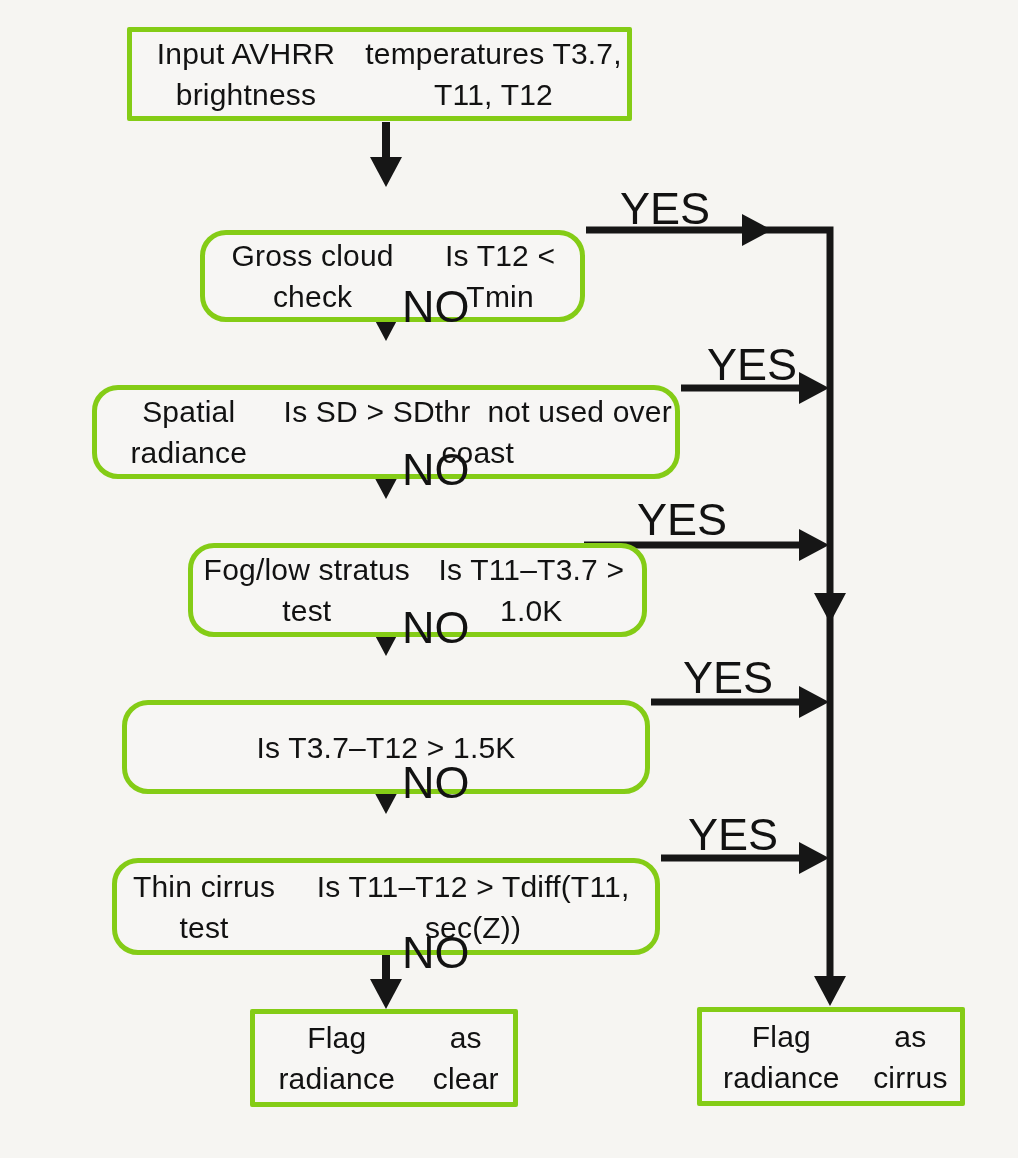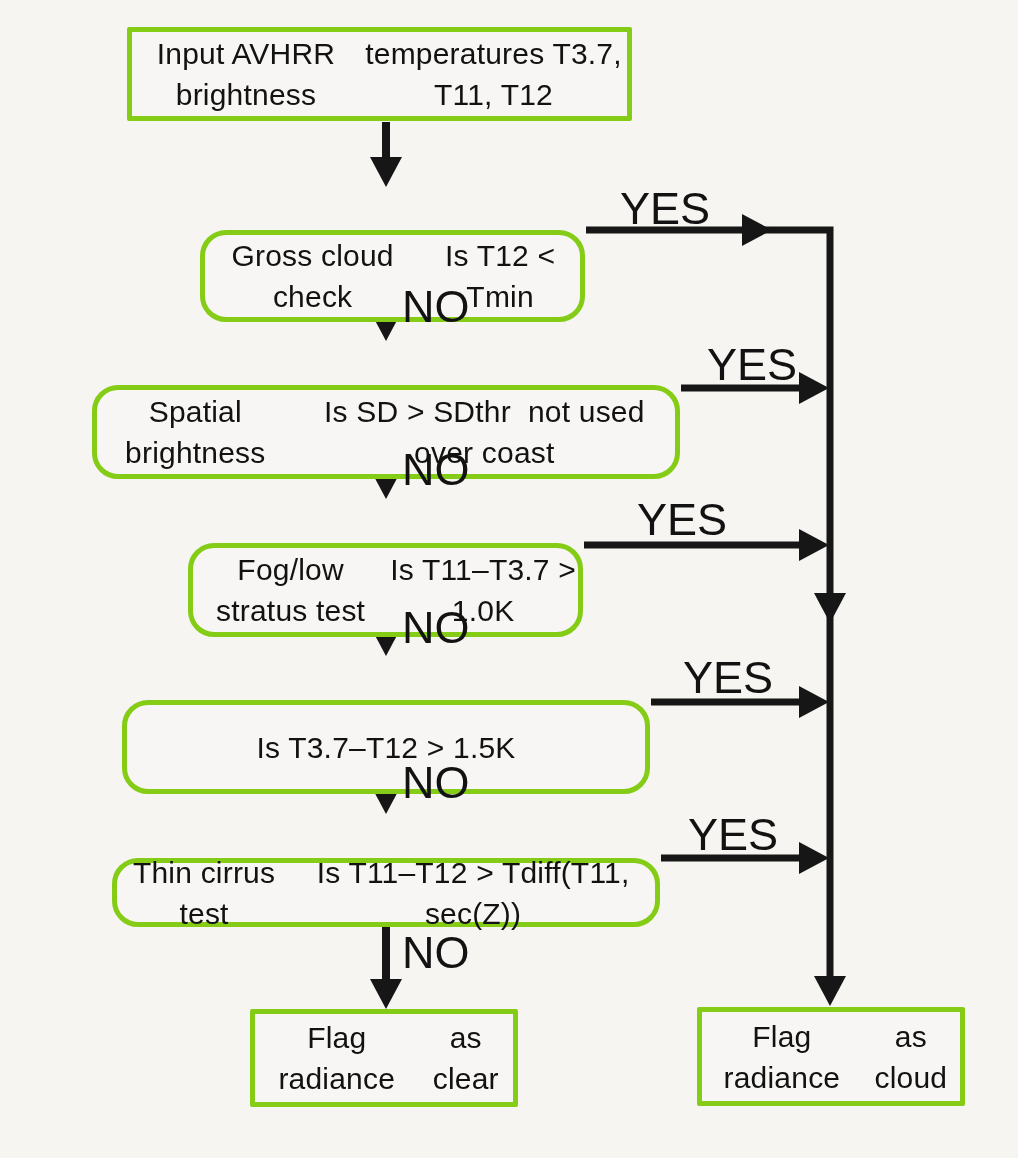--- a/index.html
+++ b/index.html
@@ -90,46 +90,46 @@
     <div>Input AVHRR brightness</div>
     <div>temperatures T3.7, T11, T12</div>
   </div>
 
   <div class="node rounded" style="left:200px; top:185px; width:385px; height:92px;">
     <div>Gross cloud check</div>
     <div>Is T12 &lt; Tmin</div>
   </div>
 
   <div class="node rounded" style="left:92px; top:340px; width:588px; height:94px;">
-    <div>Spatial brightness</div>
+    <div>Spatial radiance</div>
     <div>Is SD &gt; SDthr&nbsp; not used over coast</div>
   </div>
 
-  <div class="node rounded" style="left:188px; top:498px; width:395px; height:94px;">
+  <div class="node rounded" style="left:188px; top:498px; width:459px; height:94px;">
     <div>Fog/low stratus test</div>
     <div>Is T11–T3.7 &gt; 1.0K</div>
   </div>
 
   <div class="node rounded" style="left:122px; top:655px; width:528px; height:94px;">
     <div>Is T3.7–T12 &gt; 1.5K</div>
   </div>
 
-  <div class="node rounded" style="left:112px; top:813px; width:548px; height:69px;">
+  <div class="node rounded" style="left:112px; top:813px; width:548px; height:97px;">
     <div>Thin cirrus test</div>
     <div>Is T11–T12 &gt; Tdiff(T11, sec(Z))</div>
   </div>
 
   <div class="node square" style="left:250px; top:1009px; width:268px; height:98px;">
     <div>Flag radiance</div>
     <div>as clear</div>
   </div>
 
   <div class="node square" style="left:697px; top:1007px; width:268px; height:99px;">
     <div>Flag radiance</div>
-    <div>as cloud</div>
+    <div>as cirrus</div>
   </div>
 
   <div class="edge-label yes" style="left:615px; top:192px;">YES</div>
   <div class="edge-label no" style="left:402px; top:290px;">NO</div>
   <div class="edge-label yes" style="left:702px; top:348px;">YES</div>
   <div class="edge-label no" style="left:402px; top:453px;">NO</div>
   <div class="edge-label yes" style="left:632px; top:503px;">YES</div>
   <div class="edge-label no" style="left:402px; top:611px;">NO</div>
   <div class="edge-label yes" style="left:678px; top:661px;">YES</div>
   <div class="edge-label no" style="left:402px; top:766px;">NO</div>

